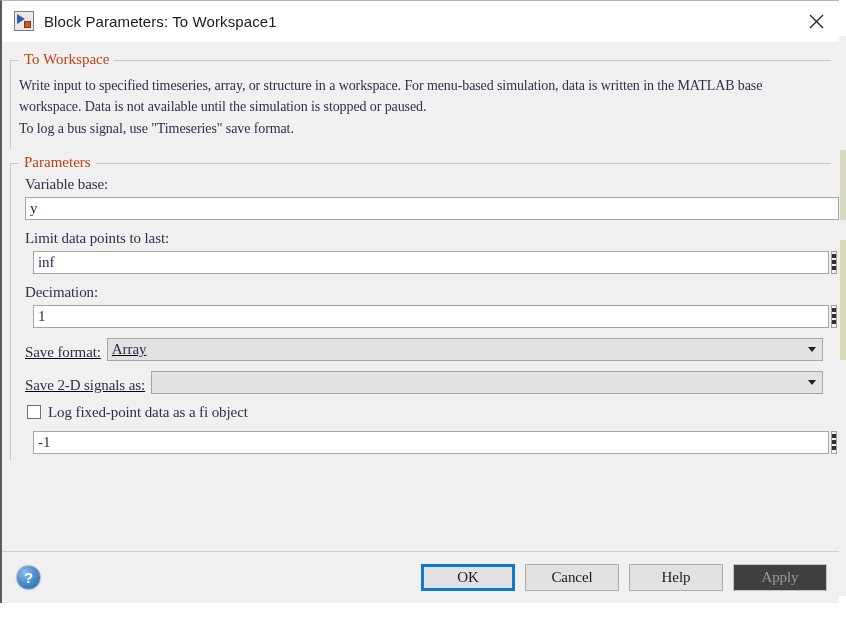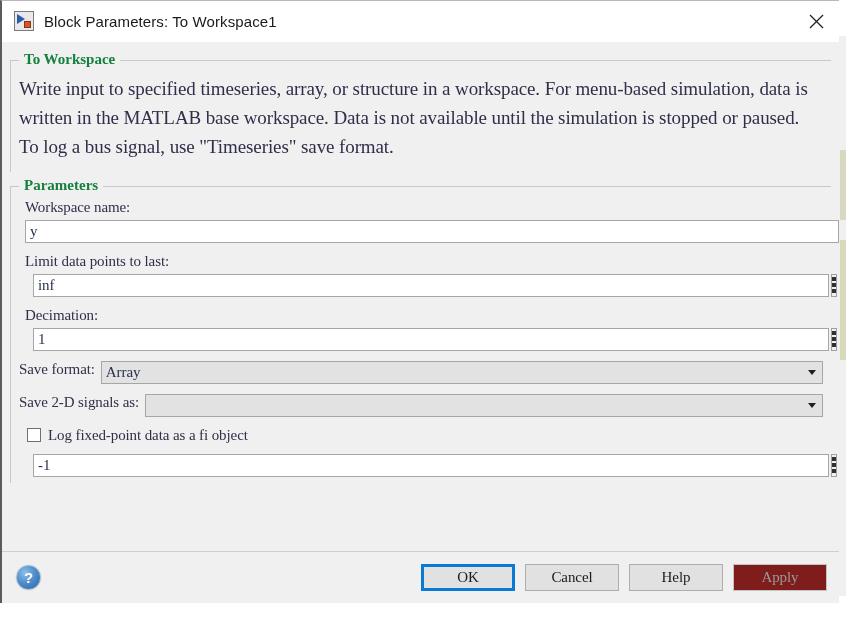--- a/index.html
+++ b/index.html
@@ -126,32 +126,31 @@
     margin: 0;
     box-sizing: border-box;
   }
   .group-legend {
     position: absolute;
     top: -10px;
     left: 8px;
     background: #f0f0f0;
     padding: 0 5px;
     font-size: 15px;
-    color: #15803d;
-    white-space: nowrap;
-    font-weight: bold;
+    color: #c2410c;
+    white-space: nowrap;
   }
 
   #desc-group {
     margin-top: 18px;
     padding: 14px 8px 10px 8px;
     border-bottom: none;
   }
   #desc-group .para {
-    font-size: 19px;
+    font-size: 14px;
     line-height: 1.52;
     color: #2f2f4a;
     margin: 0;
     letter-spacing: -0.1px;
   }
   #desc-group .para + .para { }
 
   #params-group {
     margin-top: 14px;
     padding: 12px 8px 6px 8px;
@@ -208,21 +207,23 @@
   }
   .spinbtn i {
     display: block;
     width: 4px; height: 4px;
     background: #303030;
   }
 
   
   .combo-row {
     display: flex;
-    align-items: flex-start;
+    align-items: flex-end;
+    margin-left: 6px;
+    text-decoration: underline;
   }
   .combo-row .lab {
     font-size: 15px;
     color: #2f2f4a;
     white-space: nowrap;
     margin-right: 6px;
     letter-spacing: -0.1px;
   }
   .combo {
     height: 23px;
@@ -322,21 +323,21 @@
     font-family: "Liberation Serif", "DejaVu Serif", serif;
     cursor: default;
     letter-spacing: -0.1px;
   }
   .dlgbtn.default {
     border: 3px solid #0b7ad4;
     background: #e1e1e1;
   }
   .dlgbtn.disabled {
     color: #9a9a9a;
-    background: #7f1d1d;
+    background: #404040;
     border: 1px solid #c4c4c4;
   }
 </style>
 </head>
 <body>
 
 <div id="bg-strip">
   <div class="bgpane"></div>
   <div class="bgpane2"></div>
   <div class="bgpane3"></div>
@@ -362,21 +363,21 @@
 
     <div class="groupbox" id="desc-group">
       <div class="group-legend">To Workspace</div>
       <p class="para">Write input to specified timeseries, array, or structure in a workspace. For menu-based simulation, data is written in the MATLAB base workspace. Data is not available until the simulation is stopped or paused.</p>
       <p class="para">To log a bus signal, use "Timeseries" save format.</p>
     </div>
 
     <div class="groupbox" id="params-group">
       <div class="group-legend">Parameters</div>
 
-      <div class="field-label">Workspace name:</div>
+      <div class="field-label">Variable base:</div>
       <div class="textfield">y</div>
 
       <div class="row-gap"></div>
 
       <div class="field-label">Limit data points to last:</div>
       <div class="field-row">
         <div class="textfield">inf</div>
         <div class="spinbtn">
           <i></i>
           <i></i>

